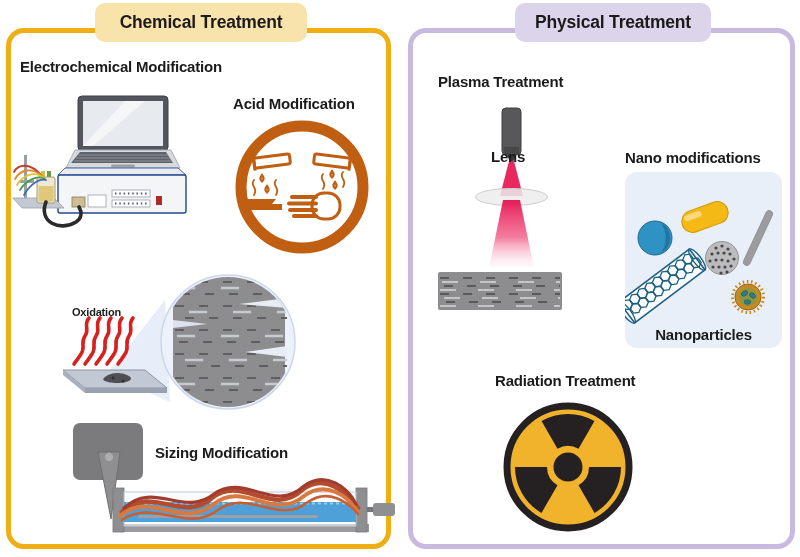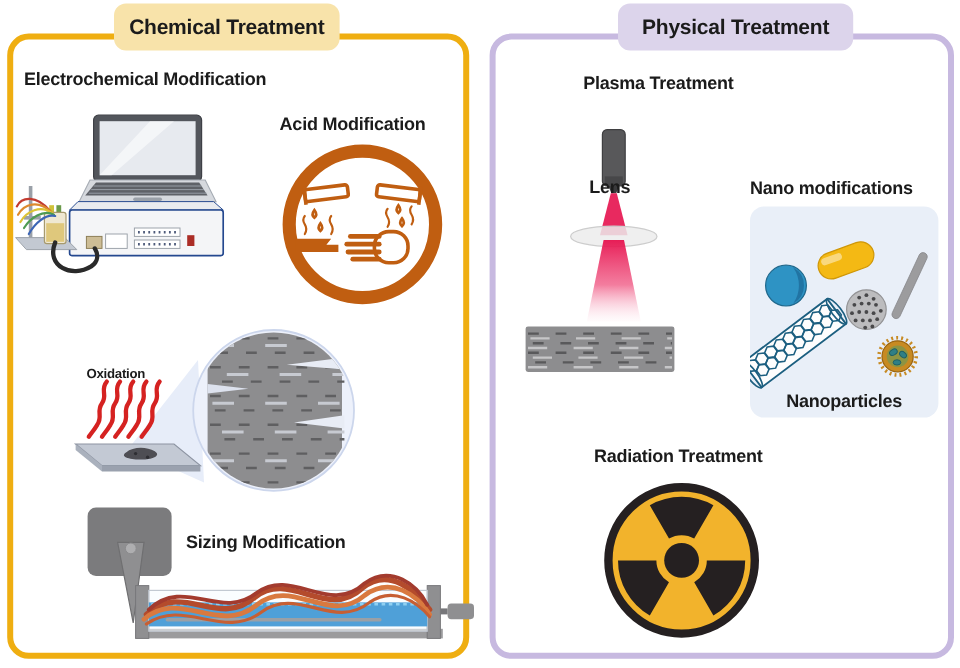--- a/index.html
+++ b/index.html
@@ -8,21 +8,21 @@
     font-family:"Liberation Sans",sans-serif;color:var(--text-dark,#1b1b1b);
   }
   .panel{position:absolute;background:#fff;border-radius:18px;box-sizing:border-box;}
   .panel.chemical{left:6px;top:28px;width:385px;height:521px;border:5px solid var(--chemical-border,#efae11);}
   .panel.physical{left:408px;top:28px;width:387px;height:521px;border:5px solid var(--physical-border,#c7b9e0);}
   .hdr{
     position:absolute;height:39px;border-radius:10px;z-index:3;
     display:flex;align-items:center;justify-content:center;
     font-weight:700;font-size:17.5px;letter-spacing:-0.2px;color:var(--text-dark,#1b1b1b);
   }
-  .hdr.chem{left:84px;top:-30px;width:188px;background:var(--chemical-header-bg,#f8e3aa);}
+  .hdr.chem{left:84px;top:-30px;width:212px;background:var(--chemical-header-bg,#f8e3aa);}
   .hdr.phys{left:102px;top:-30px;width:196px;background:var(--physical-header-bg,#dcd4eb);align-items:center;}
   .lbl{position:absolute;font-weight:700;font-size:15px;letter-spacing:-0.2px;white-space:nowrap;z-index:2;text-align:right;}
   .lbl.small{font-size:11px;}
   .art{position:absolute;z-index:1;}
   .nano-box{
     position:absolute;left:212px;top:139px;width:157px;height:176px;
     background:var(--nano-box-bg,#e9eff8);border-radius:12px;
   }
   .nano-box .nano-caption{
     position:absolute;left:0;right:0;bottom:5px;text-align:center;
@@ -210,21 +210,21 @@
       <rect x="313" y="85" width="22" height="13" rx="3" fill="#8f8f91"></rect>
       <rect x="307" y="89" width="6" height="5" fill="#77777a"></rect>
     </svg>
   </section>
 
   <section class="panel physical">
     <div class="hdr phys">
       <span>Physical Treatment</span>
     </div>
 
-    <div class="lbl" style="left:25px;top:28px;margin-left:48px;">Plasma Treatment</div>
+    <div class="lbl" style="left:25px;top:40px;">Plasma Treatment</div>
     <div class="lbl" style="left:30px;top:115px;margin-left:48px;">Lens</div>
 
     <svg class="art" style="left:17px;top:67px;" width="150" height="215" viewBox="0 0 150 215">
       <defs>
         <linearGradient id="beamGrad" x1="0" y1="0" x2="0" y2="1">
           <stop offset="0" stop-color="var(--beam-red)" stop-opacity="0.95"></stop>
           <stop offset="0.55" stop-color="#ee4575" stop-opacity="0.7"></stop>
           <stop offset="1" stop-color="#fbd2e0" stop-opacity="0.08"></stop>
         </linearGradient>
       </defs>

